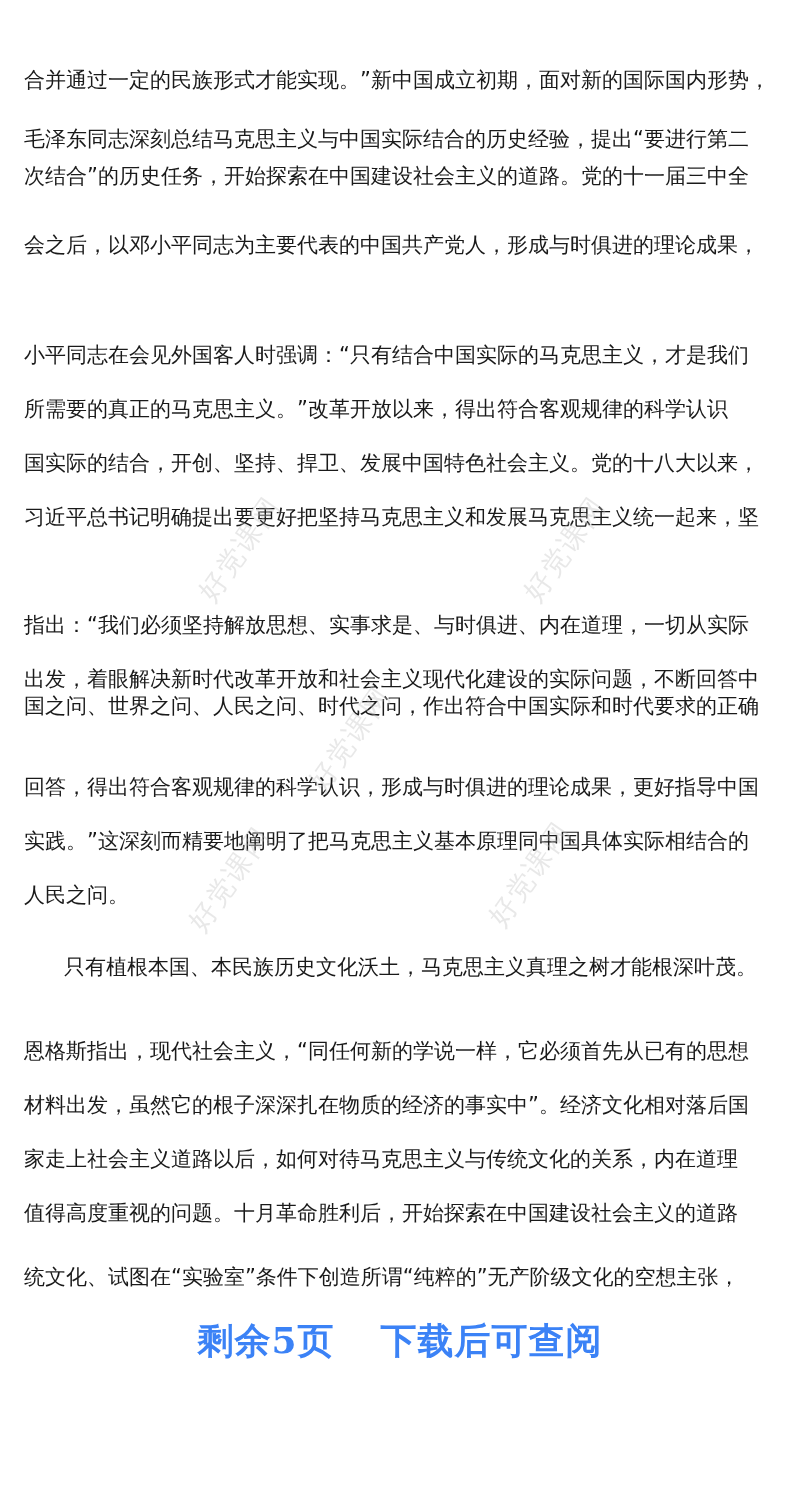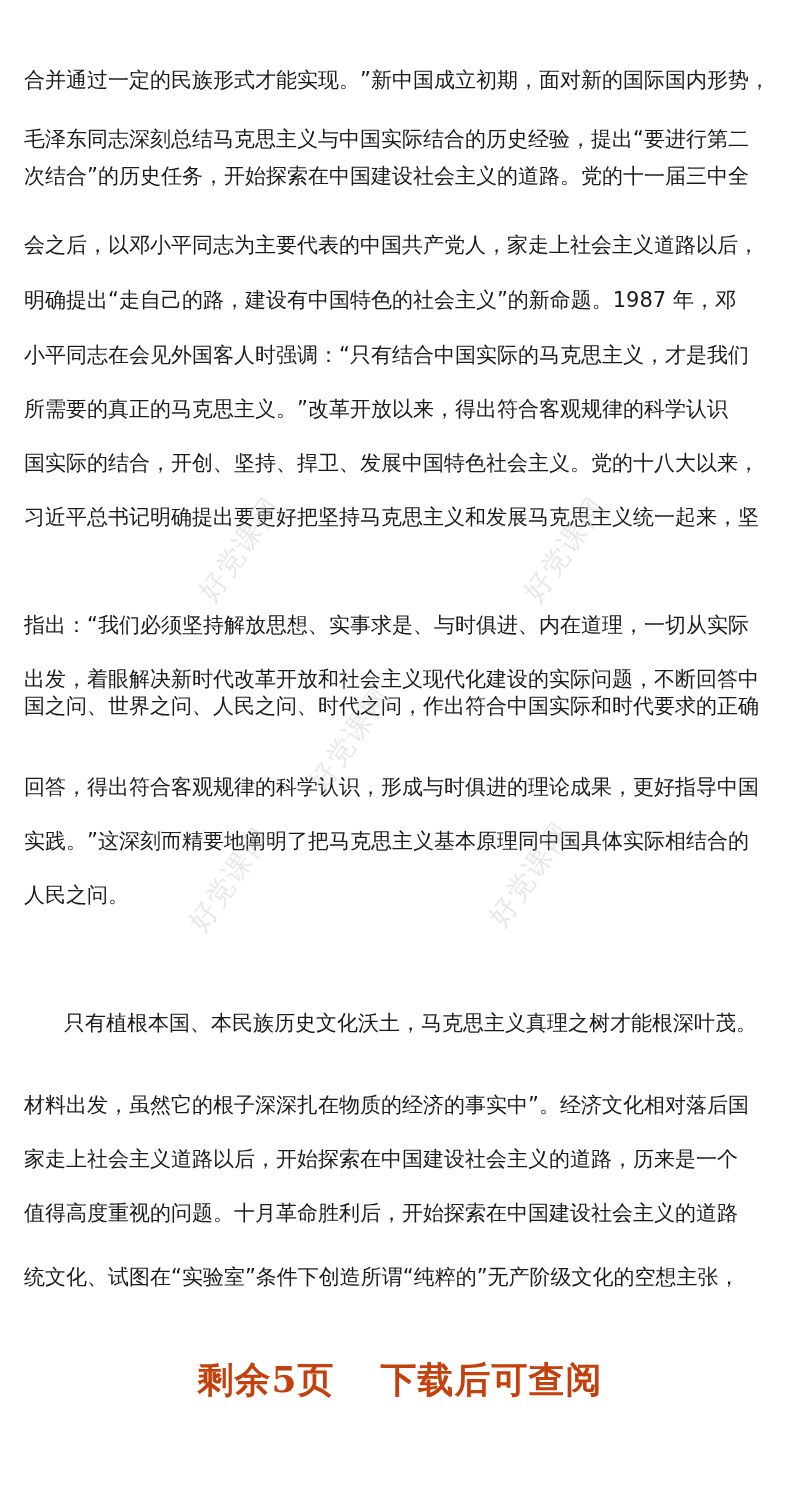--- a/index.html
+++ b/index.html
@@ -46,59 +46,59 @@
       font-size: 28px;
       color: rgba(190,190,190,0.35);
       transform: rotate(-55deg);
       white-space: nowrap;
       letter-spacing: 2px;
       pointer-events: none;
     }
     .paywall {
       position: absolute;
       left: 0;
-      top: 1356px;
+      top: 1317px;
       width: 800px;
       text-align: center;
       font-family: "DejaVu Serif", "Liberation Serif", serif;
       font-weight: bold;
       font-size: 36px;
-      color: #c2410c;
+      color: #3b82f6;
       letter-spacing: 1px;
     }
     .paywall span + span {
       margin-left: 46px;
     }
   </style>
 </head>
 <body>
 
 <div class="page">
 
   <div class="line clipped">来源和活力，中国共产党的马克思主义水平提出——马克思主义必须和我国的具体特点相结</div>
 
   <div class="line" style="top:53px">合并通过一定的民族形式才能实现。”新中国成立初期，面对新的国际国内形势，</div>
   <div class="line" style="top:112px">毛泽东同志深刻总结马克思主义与中国实际结合的历史经验，提出“要进行第二</div>
   <div class="line" style="top:149px">次结合”的历史任务，开始探索在中国建设社会主义的道路。党的十一届三中全</div>
-  <div class="line" style="top:218px">会之后，以邓小平同志为主要代表的中国共产党人，家走上社会主义道路以后，</div>
-  <div class="line" style="top:273px">明确提出“走自己的路，建设有中国特色的社会主义”的新命题。1987 年，邓</div>
+  <div class="line" style="top:218px">会之后，以邓小平同志为主要代表的中国共产党人，形成与时俱进的理论成果，</div>
   <div class="line" style="top:328px">小平同志在会见外国客人时强调：“只有结合中国实际的马克思主义，才是我们</div>
   <div class="line" style="top:382px">所需要的真正的马克思主义。”改革开放以来，得出符合客观规律的科学认识</div>
   <div class="line" style="top:436px">国实际的结合，开创、坚持、捍卫、发展中国特色社会主义。党的十八大以来，</div>
   <div class="line" style="top:490px">习近平总书记明确提出要更好把坚持马克思主义和发展马克思主义统一起来，坚</div>
   <div class="line" style="top:598px">指出：“我们必须坚持解放思想、实事求是、与时俱进、内在道理，一切从实际</div>
   <div class="line" style="top:652px">出发，着眼解决新时代改革开放和社会主义现代化建设的实际问题，不断回答中</div>
   <div class="line" style="top:679px">国之问、世界之问、人民之问、时代之问，作出符合中国实际和时代要求的正确</div>
   <div class="line" style="top:760px">回答，得出符合客观规律的科学认识，形成与时俱进的理论成果，更好指导中国</div>
   <div class="line" style="top:814px">实践。”这深刻而精要地阐明了把马克思主义基本原理同中国具体实际相结合的</div>
   <div class="line" style="top:868px">人民之问。</div>
 
-  <div class="line indent" style="top:996px">只有植根本国、本民族历史文化沃土，马克思主义真理之树才能根深叶茂。</div>
+  <div class="line indent" style="top:940px">只有植根本国、本民族历史文化沃土，马克思主义真理之树才能根深叶茂。</div>
+  <div class="line" style="top:1024px">恩格斯指出，现代社会主义，“同任何新的学说一样，它必须首先从已有的思想</div>
   <div class="line" style="top:1078px">材料出发，虽然它的根子深深扎在物质的经济的事实中”。经济文化相对落后国</div>
-  <div class="line" style="top:1132px">家走上社会主义道路以后，开始探索在中国建设社会主义的道路，历来是一个</div>
+  <div class="line" style="top:1132px">家走上社会主义道路以后，如何对待马克思主义与传统文化的关系，内在道理</div>
   <div class="line" style="top:1186px">值得高度重视的问题。十月革命胜利后，开始探索在中国建设社会主义的道路</div>
   <div class="line" style="top:1250px">统文化、试图在“实验室”条件下创造所谓“纯粹的”无产阶级文化的空想主张，</div>
 
   <div class="watermark" style="left:180px; top:530px">好党课网</div>
   <div class="watermark" style="left:505px; top:530px">好党课网</div>
   <div class="watermark" style="left:290px; top:720px">好党课网</div>
   <div class="watermark" style="left:170px; top:860px">好党课网</div>
   <div class="watermark" style="left:470px; top:855px">好党课网</div>
 
   <div class="paywall">

